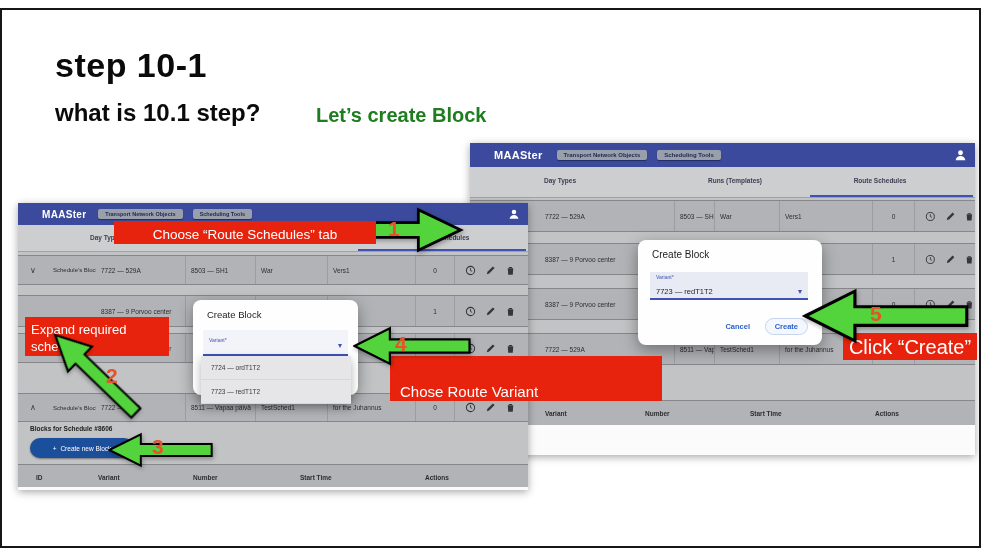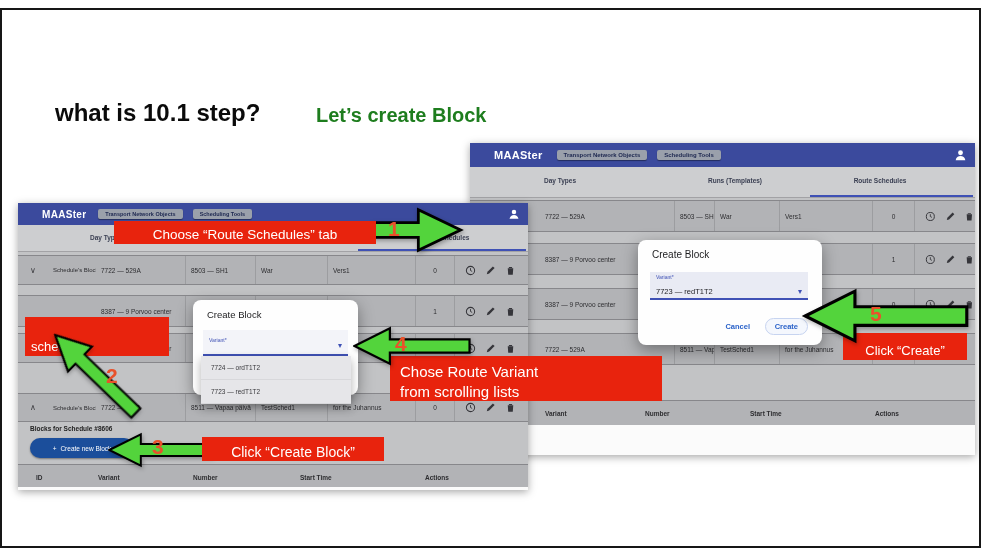--- a/index.html
+++ b/index.html
@@ -72,20 +72,21 @@
 
   .left-app{z-index:20;} .left-dlg{z-index:25;}
   .right-app{z-index:5;} .right-dlg{z-index:8;}
 </style>
 </head>
 <body>
 
 <div id="canvas">
   <div id="frame"></div>
 
+  <div class="slide-title">step 10-1</div>
   <div class="slide-question">what is 10.1 step?</div>
   <div class="slide-answer">Let’s create Block</div>
 
   <div class="app right-app" style="left:470px;top:143px;width:505px;height:312px;">
     <div class="appbar" style="height:24px;">
       <span class="brand" style="font-size:11px;">MAASter</span>
       <span class="navbtn" style="margin-left:14px;font-size:6px;">Transport Network Objects</span>
       <span class="navbtn" style="margin-left:10px;font-size:6px;">Scheduling Tools</span>
       <svg class="useric" viewBox="0 0 14 14">
           <circle cx="7" cy="4.6" r="2.6" fill="#fff"></circle>
@@ -319,44 +320,41 @@
 
   <div class="redbox center" style="left:114px;top:221px;width:262px;height:23px;font-size:13.5px;">
     <span class="ln">Choose “Route Schedules” tab</span>
   </div>
   <svg class="arrow z35" style="left:368px;top:207px;width:97px;height:46px;" viewBox="0 0 100 50">
     <polygon points="98,25 52,3 52,17 2,17 2,33 52,33 52,47"></polygon>
   </svg>
   <span class="arrow-num" style="left:388px;top:217px;">1</span>
 
   <div class="redbox" style="left:25px;top:317px;width:138px;height:39px;font-size:13px;padding-left:6px;">
+    <span class="ln">Expand  required</span>
     <span class="ln">schedule</span>
   </div>
   <svg class="arrow z37" style="left:38px;top:348px;width:115px;height:52px;transform:rotate(44deg);" viewBox="0 0 160 56">
     <polygon points="2,28 50,4 50,19 158,19 158,37 50,37 50,52"></polygon>
   </svg>
   <span class="arrow-num" style="left:106px;top:364px;">2</span>
 
-  <div class="redbox center" style="left:202px;top:437px;width:182px;height:24px;font-size:14px;">
-    <span class="ln">Click  “Create Block”</span>
-  </div>
   <svg class="arrow z35" style="left:108px;top:428px;width:105px;height:44px;" viewBox="0 0 160 56">
     <polygon points="2,28 50,4 50,19 158,19 158,37 50,37 50,52"></polygon>
   </svg>
   <span class="arrow-num" style="left:152px;top:435px;">3</span>
 
   <div class="redbox" style="left:390px;top:356px;width:262px;height:45px;font-size:15px;padding-left:10px;">
     <span class="ln">Chose Route Variant</span>
-    <span class="ln">from scrolling lists</span>
   </div>
   <svg class="arrow z37" style="left:353px;top:322px;width:118px;height:48px;" viewBox="0 0 160 56">
     <polygon points="2,28 50,4 50,19 158,19 158,37 50,37 50,52"></polygon>
   </svg>
   <span class="arrow-num" style="left:395px;top:332px;">4</span>
 
-  <div class="redbox center" style="left:843px;top:333px;width:124px;height:27px;font-size:13px;">
+  <div class="redbox center" style="left:843px;top:333px;width:134px;height:27px;font-size:20px;">
     <span class="ln">Click  “Create”</span>
   </div>
   <svg class="arrow z37" style="left:800px;top:287px;width:172px;height:58px;" viewBox="0 0 160 56">
     <polygon points="2,28 50,4 50,19 158,19 158,37 50,37 50,52"></polygon>
   </svg>
   <span class="arrow-num" style="left:870px;top:302px;">5</span>
 </div>
 
 </body></html>

